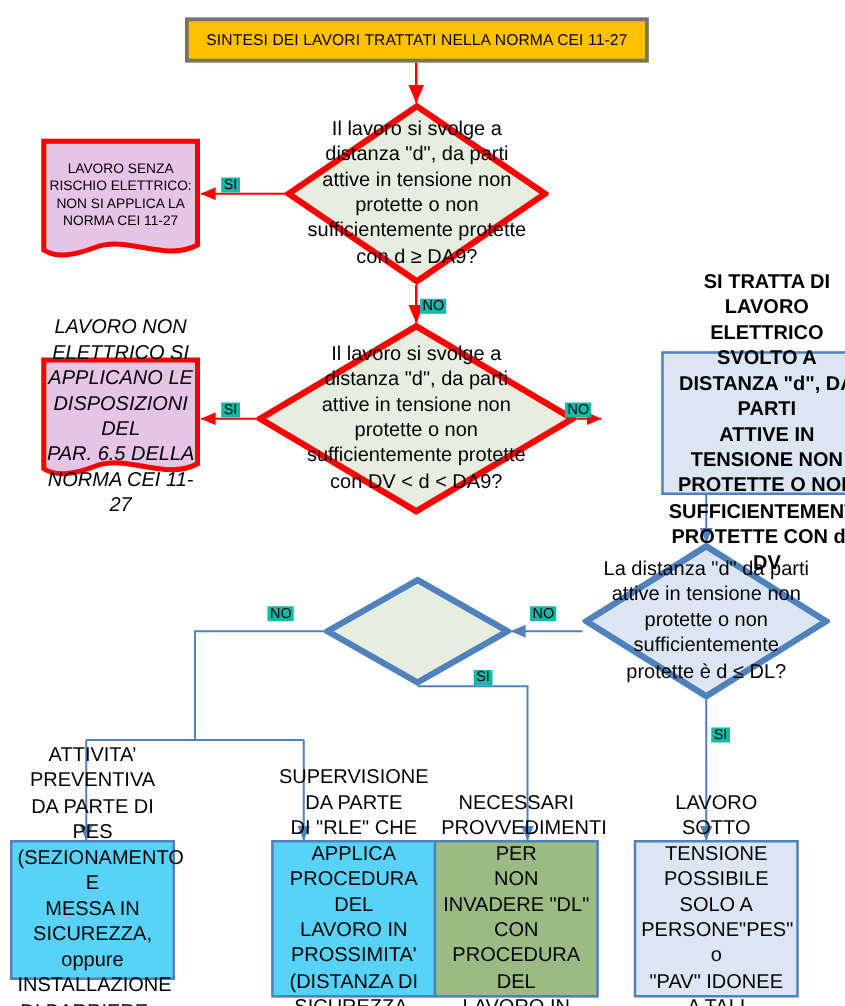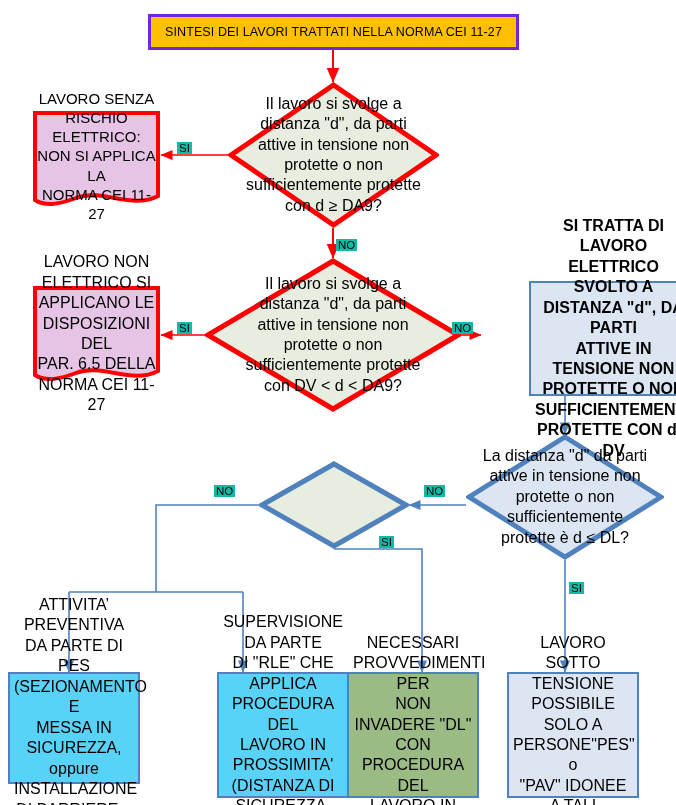--- a/index.html
+++ b/index.html
@@ -22,21 +22,21 @@
     display:flex;align-items:center;justify-content:center;
     text-align:center;
     color:#000;
     line-height:1.28;
     z-index:3;
   }
   .node .txt{display:block;width:100%;padding:0 4px;box-sizing:border-box;}
 
   
   .banner{
-    background:#FFC000;border:3px solid #6d28d9;
+    background:#FFC000;border:3px solid #737373;
     font-size:12.5px;letter-spacing:.1px;white-space:nowrap;
   }
 
   
   .diamond{background:transparent;}
   .diamond .dshape{position:absolute;left:0;top:0;width:100%;height:100%;z-index:0;}
   .diamond .txt{position:relative;z-index:1;}
 
   
   .rect{border-width:2px;border-style:solid;}
@@ -52,21 +52,21 @@
   
   .elabel{
     position:absolute;z-index:4;
     font-size:11.5px;color:#000;
     background:#14b8a6;
     padding:0 2px;
     white-space:nowrap;
   }
 
   .fs10{font-size:16px;}
-  .fs105{font-size:15px;}
+  .fs105{font-size:11px;}
   .b{font-weight:bold;}
 </style>
 </head>
 <body>
 
 <div id="stage">
 
   <svg id="wires" viewBox="0 0 676 805">
     <defs>
       <marker id="arrRed" markerWidth="9" markerHeight="9" refX="7.2" refY="3.2" orient="auto" markerUnits="strokeWidth">
@@ -123,21 +123,21 @@
     <svg class="dshape" viewBox="0 0 256 154" preserveAspectRatio="none">
       <polygon points="128,3 253,77 128,151 3,77" fill="#E8EEDF" stroke="#FF0000" stroke-width="5"></polygon>
     </svg>
     <span class="txt fs10" id="n_decision2">Il lavoro  si svolge a<br>distanza "d", da parti<br>attive in tensione  non<br>protette  o non<br>sufficientemente  protette<br>con DV &lt;  d &lt;  DA9?</span>
   </div>
 
   <div class="node flag" style="left:32px;top:285px;width:129px;height:100px;">
     <svg class="fshape" viewBox="0 0 129 100" preserveAspectRatio="none">
       <path d="M3,3 L126,3 L126,86 C100,100 70,78 44,88 C28,94 14,97 3,90 Z" fill="#E5C4E5" stroke="#FF0000" stroke-width="4"></path>
     </svg>
-    <span class="txt fs10" id="n_flag2" style="margin-top:-2px;">LAVORO NON<br>ELETTRICO SI<br>APPLICANO LE<br>DISPOSIZIONI DEL<br>PAR. 6.5  DELLA<br>NORMA CEI 11-27</span>
+    <span class="txt fs10" id="n_flag2" style="margin-top:-2px;font-style:italic;">LAVORO NON<br>ELETTRICO SI<br>APPLICANO LE<br>DISPOSIZIONI DEL<br>PAR. 6.5  DELLA<br>NORMA CEI 11-27</span>
   </div>
 
   <div class="node rect rect-blue b" style="left:481px;top:281px;width:169px;height:115px;margin-left:48px;">
     <span class="txt fs10" id="n_boxrt">SI TRATTA DI LAVORO<br>ELETTRICO SVOLTO A<br>DISTANZA "d", DA PARTI<br>ATTIVE IN TENSIONE NON<br>PROTETTE O NON<br>SUFFICIENTEMENTE<br>PROTETTE CON d ≤ DV</span>
   </div>
 
   <div class="node diamond" style="left:466px;top:434px;width:198px;height:126px;">
     <svg class="dshape" viewBox="0 0 198 126" preserveAspectRatio="none">
       <polygon points="99,3 195,63 99,123 3,63" fill="#DCE6F2" stroke="#4F81BD" stroke-width="5"></polygon>
     </svg>

